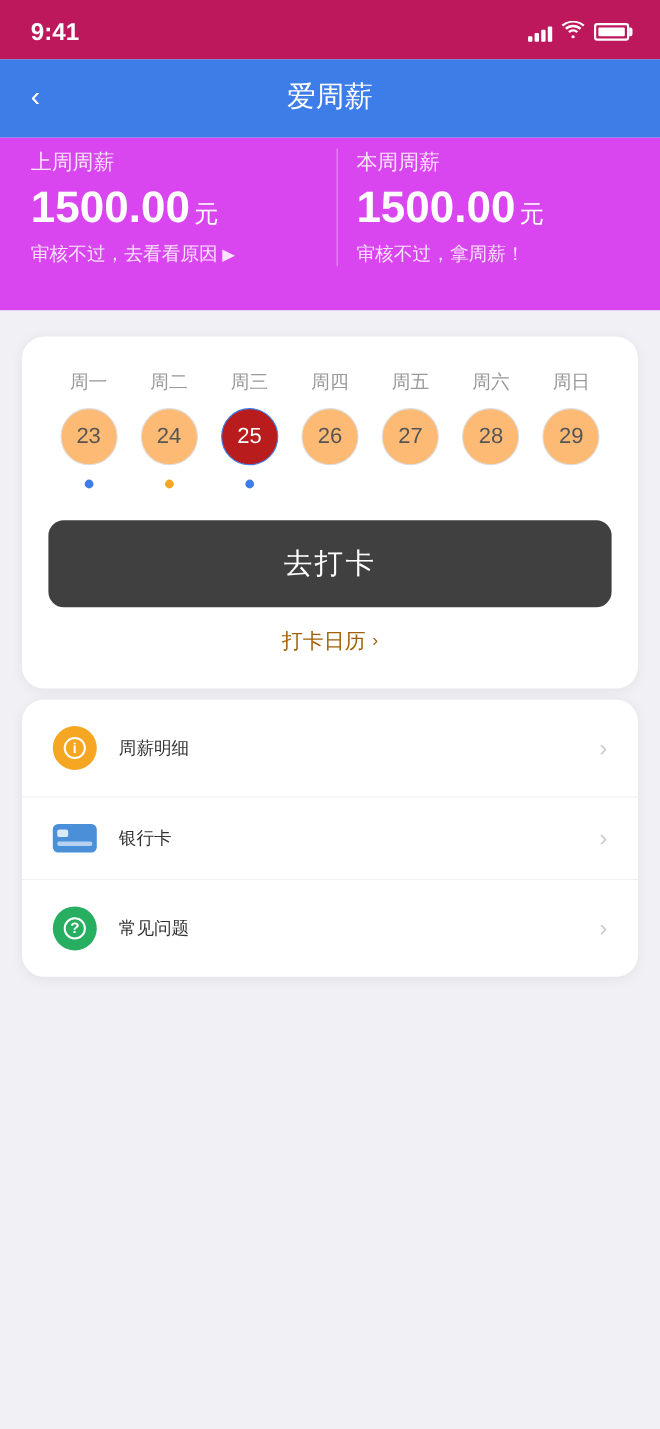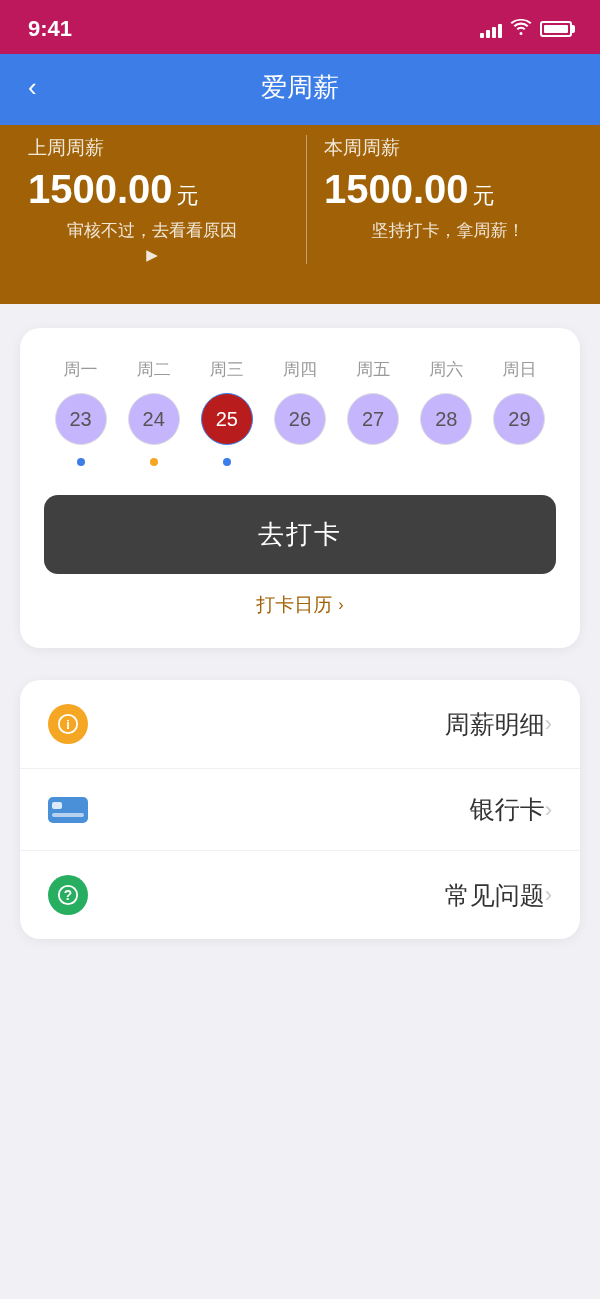--- a/index.html
+++ b/index.html
@@ -95,21 +95,21 @@
       cursor: pointer;
     }
     .header-title {
       color: white;
       font-size: 26px;
       font-weight: 500;
     }
 
     
     .salary-section {
-      background: #a16207;
+      background: #d946ef;
       display: flex;
       padding: 10px 28px 40px 28px;
       gap: 0;
     }
     .salary-col {
       flex: 1;
     }
     .salary-col:first-child {
       border-right: 1px solid rgba(255,255,255,0.4);
       padding-right: 30px;
@@ -133,33 +133,32 @@
       font-size: 22px;
       font-weight: 400;
       margin-left: 4px;
     }
     .salary-sub {
       color: rgba(255,255,255,0.85);
       font-size: 17px;
       display: flex;
       align-items: center;
       gap: 4px;
-      flex-direction: column;
     }
     .salary-sub .arrow {
       color: rgba(255,255,255,0.85);
       font-size: 15px;
     }
 
     
     .main-content {
       padding: 24px 20px;
       display: flex;
       flex-direction: column;
-      gap: 32px;
+      gap: 10px;
     }
 
     
     .card {
       background: white;
       border-radius: 20px;
       padding: 30px 24px;
       box-shadow: 0 2px 12px rgba(0,0,0,0.06);
     }
 
@@ -183,21 +182,21 @@
     .day-circle {
       width: 52px;
       height: 52px;
       border-radius: 50%;
       border: 1.5px solid #ddd;
       display: flex;
       align-items: center;
       justify-content: center;
       color: #555;
       font-size: 20px;
-      background: #c4b5fd;
+      background: #fdba74;
       cursor: pointer;
     }
     .day-circle.active {
       background: #b91c1c;
       border-color: #3d7de8;
       color: white;
     }
     .day-dot-row {
       height: 10px;
       display: flex;
@@ -266,23 +265,22 @@
       align-items: center;
       justify-content: center;
       margin-right: 20px;
       font-size: 20px;
       flex-shrink: 0;
     }
     .icon-orange { background: #f5a623; color: white; }
     .icon-green { background: #27ae60; color: white; }
     .menu-label {
       flex: 1;
-      font-size: 25px;
+      font-size: 16px;
       color: #333;
-      text-align: right;
     }
     .menu-arrow {
       color: #ccc;
       font-size: 22px;
     }
 
     
     .card-icon {
       width: 40px;
       height: 26px;
@@ -351,21 +349,21 @@
       <span>审核不过，去看看原因</span>
       <span class="arrow">▶</span>
     </div>
   </div>
   <div class="salary-col">
     <div class="salary-label">本周周薪</div>
     <div class="salary-amount">
       <span>1500.00</span><span class="unit">元</span>
     </div>
     <div class="salary-sub">
-      <span>坚持打卡，拿周薪！</span>
+      <span>审核不过，拿周薪！</span>
     </div>
   </div>
 </div>
 
 <div class="main-content">
 
   <div class="card">
     <div class="week-calendar">
 
     <div class="day-col">

